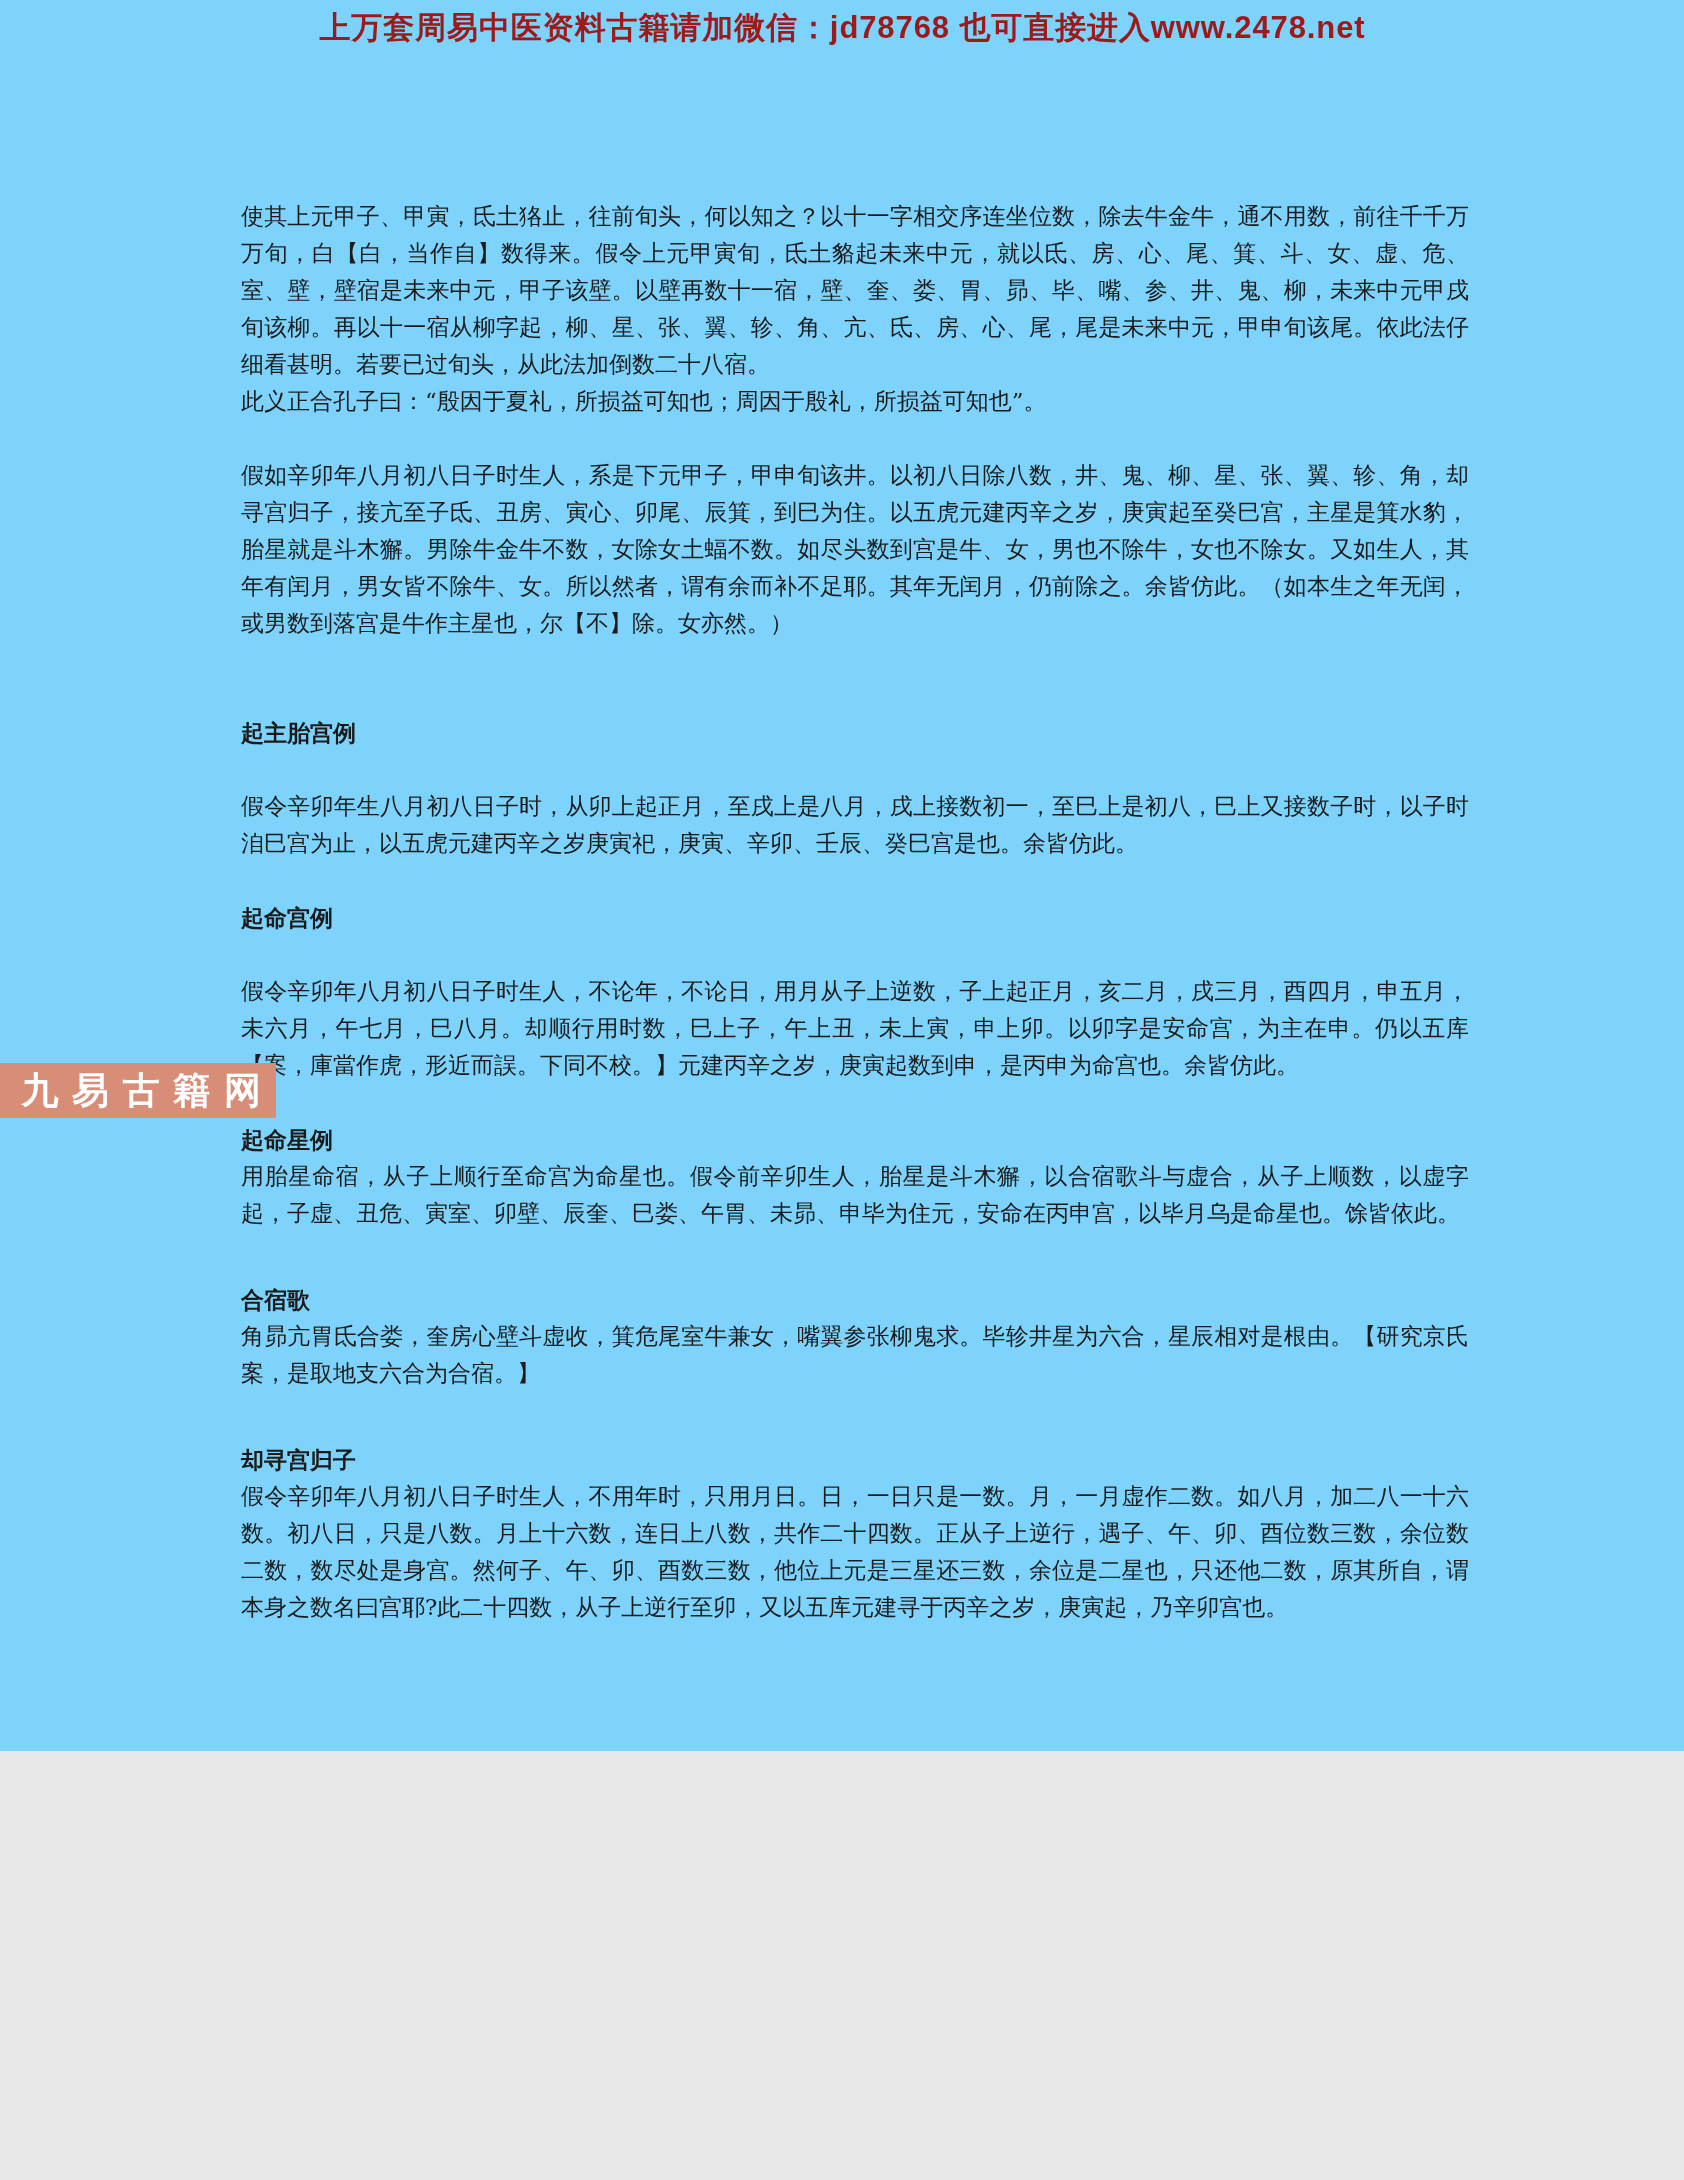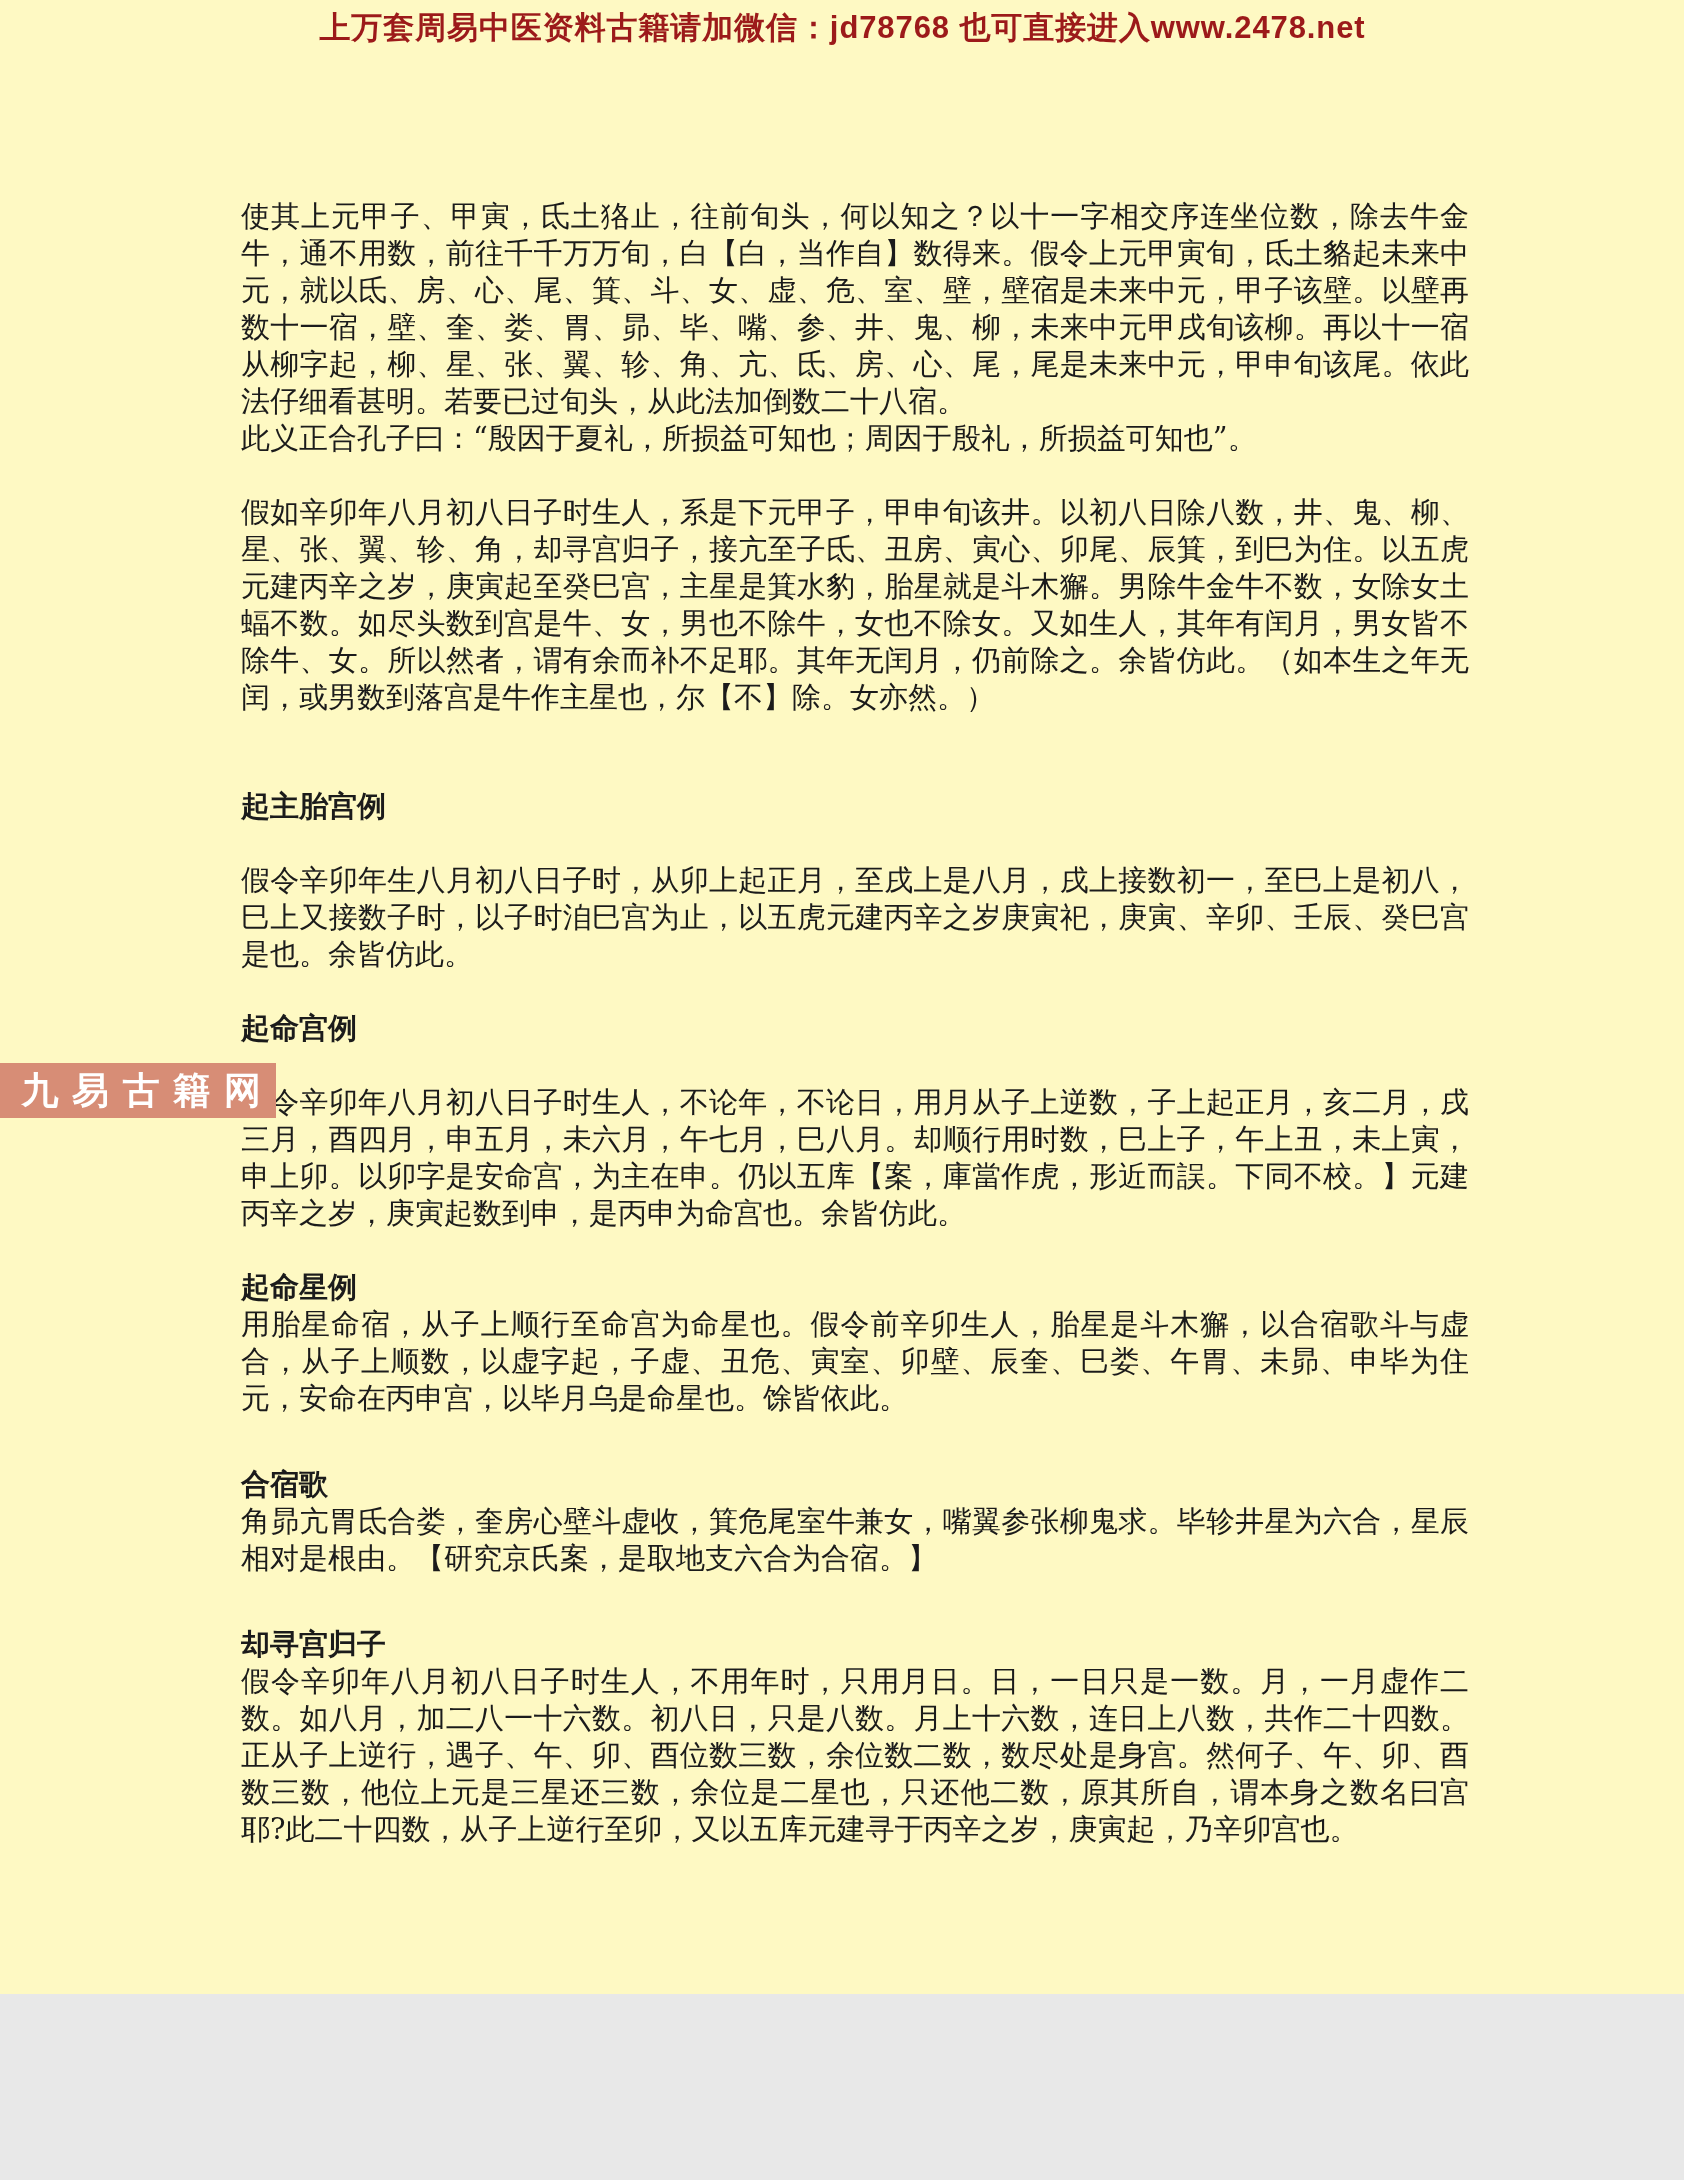--- a/index.html
+++ b/index.html
@@ -1,20 +1,20 @@
 <!DOCTYPE html>
 <html style="font-size:13.6px"><head>
 <meta charset="utf-8">
 <style>
   html,body{margin:0;padding:0;background:#e8e8e8;}
   .page{
     position:relative;
     width:1685px;
-    height:1994px;
-    background:#fef9c3;
+    height:1751px;
+    background:#7dd3fc;
     overflow:hidden;
     font-family:"DejaVu Serif","Liberation Serif",serif;
   }
   .header{
     position:absolute;
     top:6.8px;
     left:0;
     width:100%;
     text-align:center;
     font-family:"Liberation Sans","DejaVu Sans",sans-serif;
@@ -22,21 +22,21 @@
     font-weight:600;
     letter-spacing:0.9px;
     color:#9c1a1a;
     white-space:nowrap;
   }
   .content{
     position:absolute;
     left:241px;
     top:198px;
     width:1228px;
-    font-size:29px;
+    font-size:23px;
     line-height:37px;
     color:#1b1b1b;
     text-align:justify;
   }
   .blk{margin:0;}
   .mb1{margin-bottom:37px;}
   .mb2{margin-bottom:72px;}
   .mb3{margin-bottom:49px;}
   .heading{font-weight:bold;}
   .watermark{

